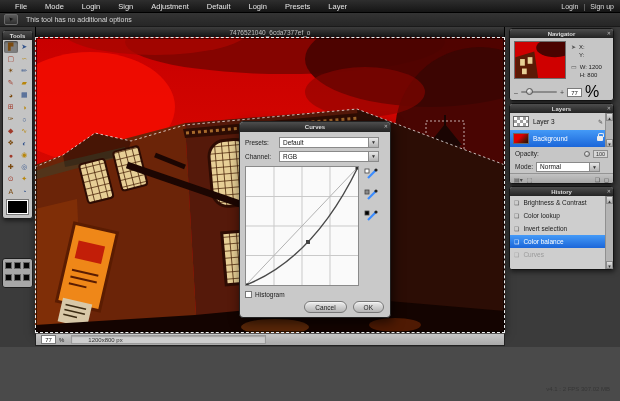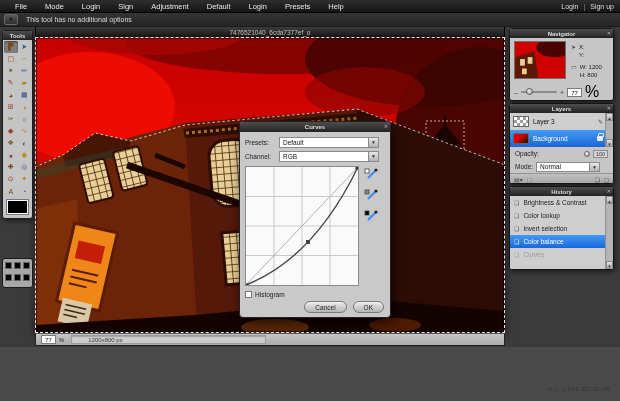--- a/index.html
+++ b/index.html
@@ -164,21 +164,21 @@
 
 <div class="menubar">
   <span class="menu-item">File</span>
   <span class="menu-item">Mode</span>
   <span class="menu-item">Login</span>
   <span class="menu-item">Sign</span>
   <span class="menu-item">Adjustment</span>
   <span class="menu-item">Default</span>
   <span class="menu-item">Login</span>
   <span class="menu-item">Presets</span>
-  <span class="menu-item">Help</span>
+  <span class="menu-item">Layer</span>
   <span class="spacer"></span>
   <span class="auth">
     <span>Login</span>
     <span class="sep">|</span>
     <span>Sign up</span>
   </span>
 </div>
 
 <div class="optionsbar">
   <div class="tool-chip">

